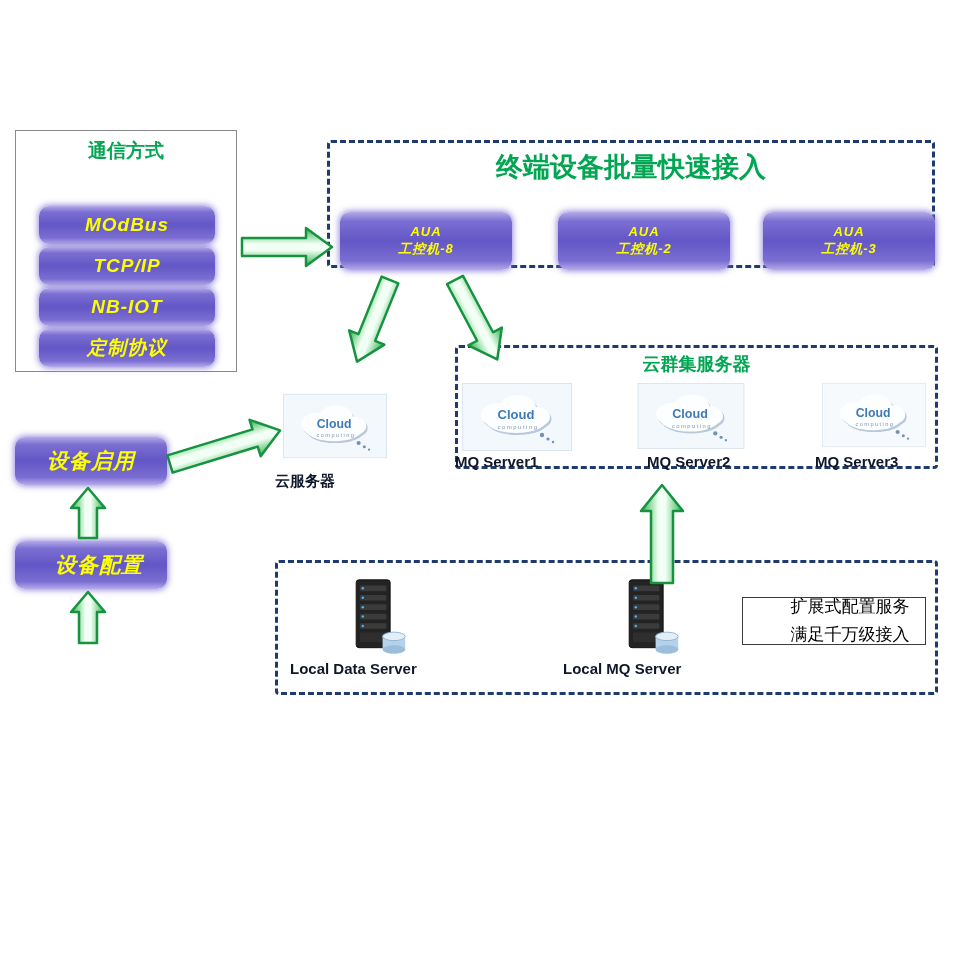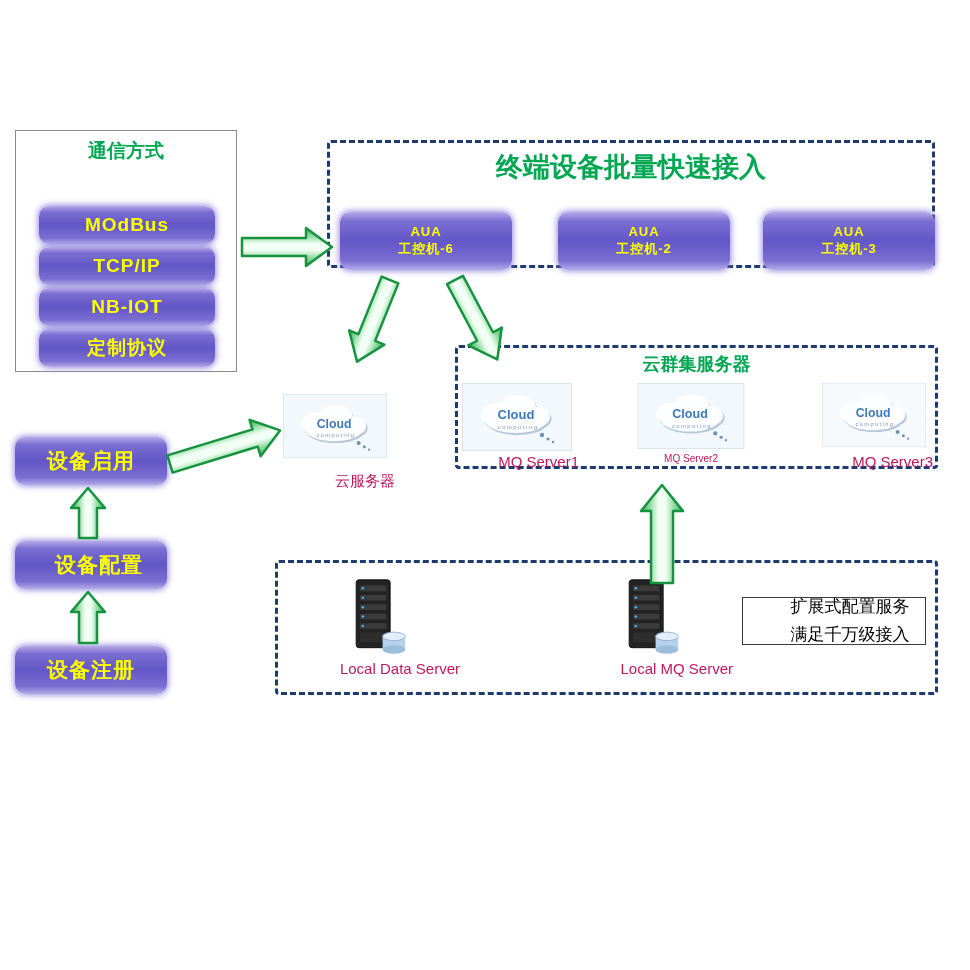--- a/index.html
+++ b/index.html
@@ -10,29 +10,30 @@
   .thin-panel   { position:absolute; border:1px solid #8a8a8a; background:transparent; }
 
   .green-title { color:#00a651; font-weight:bold; text-align:center; }
 
   .pill {
     position:absolute; display:flex; flex-direction:column; align-items:center; justify-content:center;
     color:#fcff00; font-weight:bold; text-align:center; border-radius:10px; letter-spacing:1px;
     background:linear-gradient(180deg,#b5aae9 0%,#7b6ed2 16%,#6356c6 50%,#7b6ed2 84%,#b5aae9 100%);
     box-shadow:0 0 6px 1px rgba(130,118,214,.85);
     line-height:1.3;
+    font-style:italic;
   }
   .pill.comm { left:23px; width:176px; height:38px; font-size:19px; }
   .pill.aua  { width:172px; height:58px; font-size:13px; z-index:2; }
   .pill.flow { left:15px; width:152px; height:48px; font-size:21px; }
 
   .icon-box { position:absolute; z-index:2; }
   .icon-box svg { width:100%; height:100%; display:block; }
 
-  .node-label { position:absolute; font-weight:normal; color:#be185d; text-align:right; z-index:6; }
+  .node-label { position:absolute; font-weight:bold; color:#0f172a; text-align:left; z-index:6; }
 
   .note-box {
     position:absolute; border:1.5px solid #3c3c3c; background:#ffffff;
     display:flex; flex-direction:column; align-items:center; justify-content:center;
     font-size:17px; color:#000; line-height:1.65; z-index:2;
   }
 
   .arrows { position:absolute; left:0; top:0; width:970px; height:970px; z-index:5; pointer-events:none; }
 </style>
 </head>
@@ -49,21 +50,21 @@
     <div class="pill comm" style="top:157px;">NB-IOT</div>
     <div class="pill comm" style="top:198px;">定制协议</div>
   </div>
 
   <div class="dashed-panel" style="left:327px; top:140px; width:608px; height:128px;">
     <div class="green-title" style="position:absolute; left:0; top:6px; width:100%; font-size:27px;">终端设备批量快速接入</div>
   </div>
 
   <div class="pill aua" style="left:340px; top:212px;">
     <div>AUA</div>
-    <div>工控机-6</div>
+    <div>工控机-8</div>
   </div>
   <div class="pill aua" style="left:558px; top:212px;">
     <div>AUA</div>
     <div>工控机-2</div>
   </div>
   <div class="pill aua" style="left:763px; top:212px;">
     <div>AUA</div>
     <div>工控机-3</div>
   </div>
 
@@ -134,21 +135,21 @@
         <ellipse cx="74" cy="34" rx="14" ry="10"></ellipse>
           <ellipse cx="54" cy="38" rx="30" ry="12"></ellipse>
       </g>
       <text x="54" y="36" text-anchor="middle" font-size="13" font-weight="bold" fill="#3f7ab8">Cloud</text>
       <text x="56" y="46" text-anchor="middle" font-size="6" letter-spacing="1.5" fill="#7e98b2">computing</text>
       <circle cx="80" cy="52" r="2.2" fill="#6f93b8"></circle>
         <circle cx="86" cy="56" r="1.6" fill="#6f93b8"></circle>
         <circle cx="91" cy="59" r="1.2" fill="#6f93b8"></circle>
     </svg>
   </div>
-  <div class="node-label" style="left:598px; top:453px; width:120px; font-size:10px;">MQ Server2</div>
+  <div class="node-label" style="left:647px; top:453px; width:120px; font-size:15px;">MQ Server2</div>
 
   <div class="icon-box" style="left:822px; top:381px; width:104px; height:68px;">
     <svg viewBox="0 0 110 68">
       <rect x="0.5" y="0.5" width="109" height="67" fill="#f6fafd" stroke="#e3eaf1"></rect>
       <g fill="#b9c9da" transform="translate(1.5,2)">
         <ellipse cx="36" cy="32" rx="17" ry="12"></ellipse>
           <ellipse cx="56" cy="25" rx="18" ry="13"></ellipse>
         <ellipse cx="74" cy="34" rx="14" ry="10"></ellipse>
           <ellipse cx="54" cy="38" rx="30" ry="12"></ellipse>
       </g>
@@ -162,21 +163,20 @@
       <text x="56" y="46" text-anchor="middle" font-size="6" letter-spacing="1.5" fill="#7e98b2">computing</text>
       <circle cx="80" cy="52" r="2.2" fill="#6f93b8"></circle>
         <circle cx="86" cy="56" r="1.6" fill="#6f93b8"></circle>
         <circle cx="91" cy="59" r="1.2" fill="#6f93b8"></circle>
     </svg>
   </div>
   <div class="node-label" style="left:815px; top:453px; width:118px; font-size:15px;">MQ Server3</div>
 
   <div class="pill flow" style="top:437px;">设备启用</div>
   <div class="pill flow" style="top:541px;padding-left:16px;">设备配置</div>
-  <div class="pill flow" style="top:646px;">设备注册</div>
 
   <div class="dashed-panel" style="left:275px; top:560px; width:663px; height:135px;"></div>
 
   <div class="icon-box" style="left:343px; top:577px; width:66px; height:82px;">
     <svg viewBox="0 0 70 85">
       <rect x="14" y="2" width="36" height="72" rx="3" fill="#232323" stroke="#0d0d0d"></rect>
       <rect x="18" y="8" width="28" height="6" rx="1" fill="#3b3b3b"></rect>
       <rect x="18" y="18" width="28" height="6" rx="1" fill="#3b3b3b"></rect>
       <rect x="18" y="28" width="28" height="6" rx="1" fill="#3b3b3b"></rect>
       <rect x="18" y="38" width="28" height="6" rx="1" fill="#3b3b3b"></rect>

